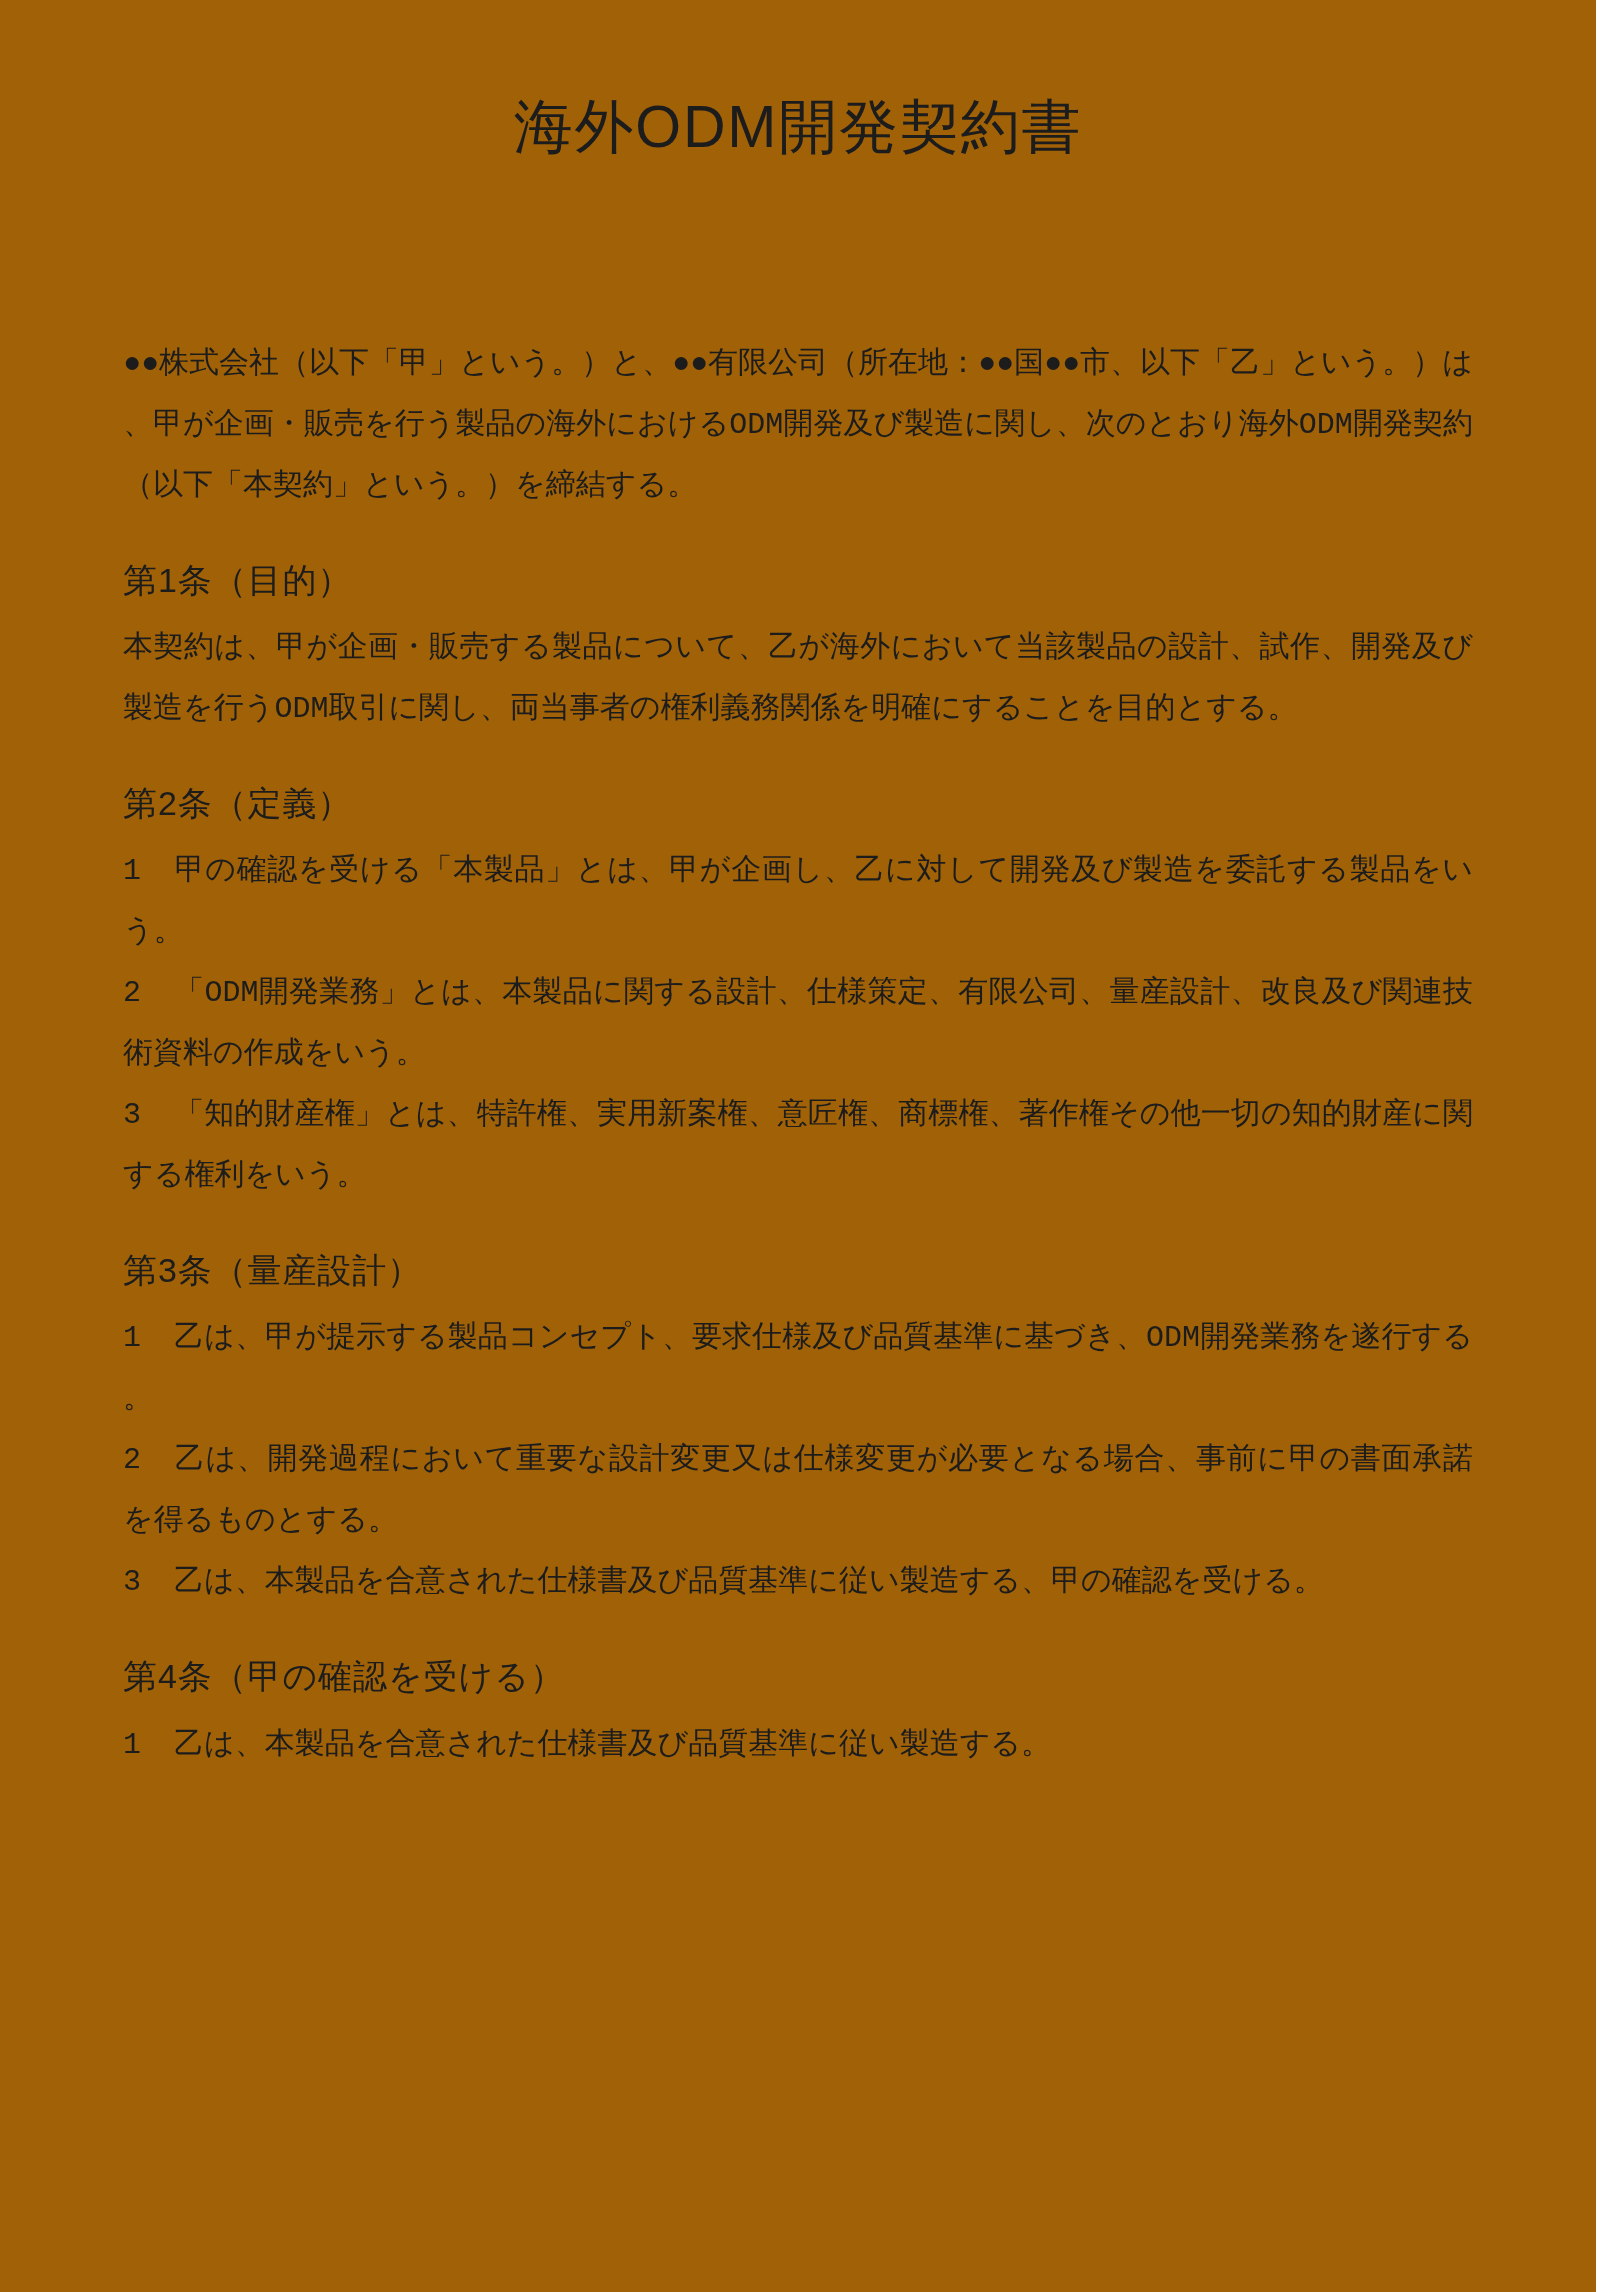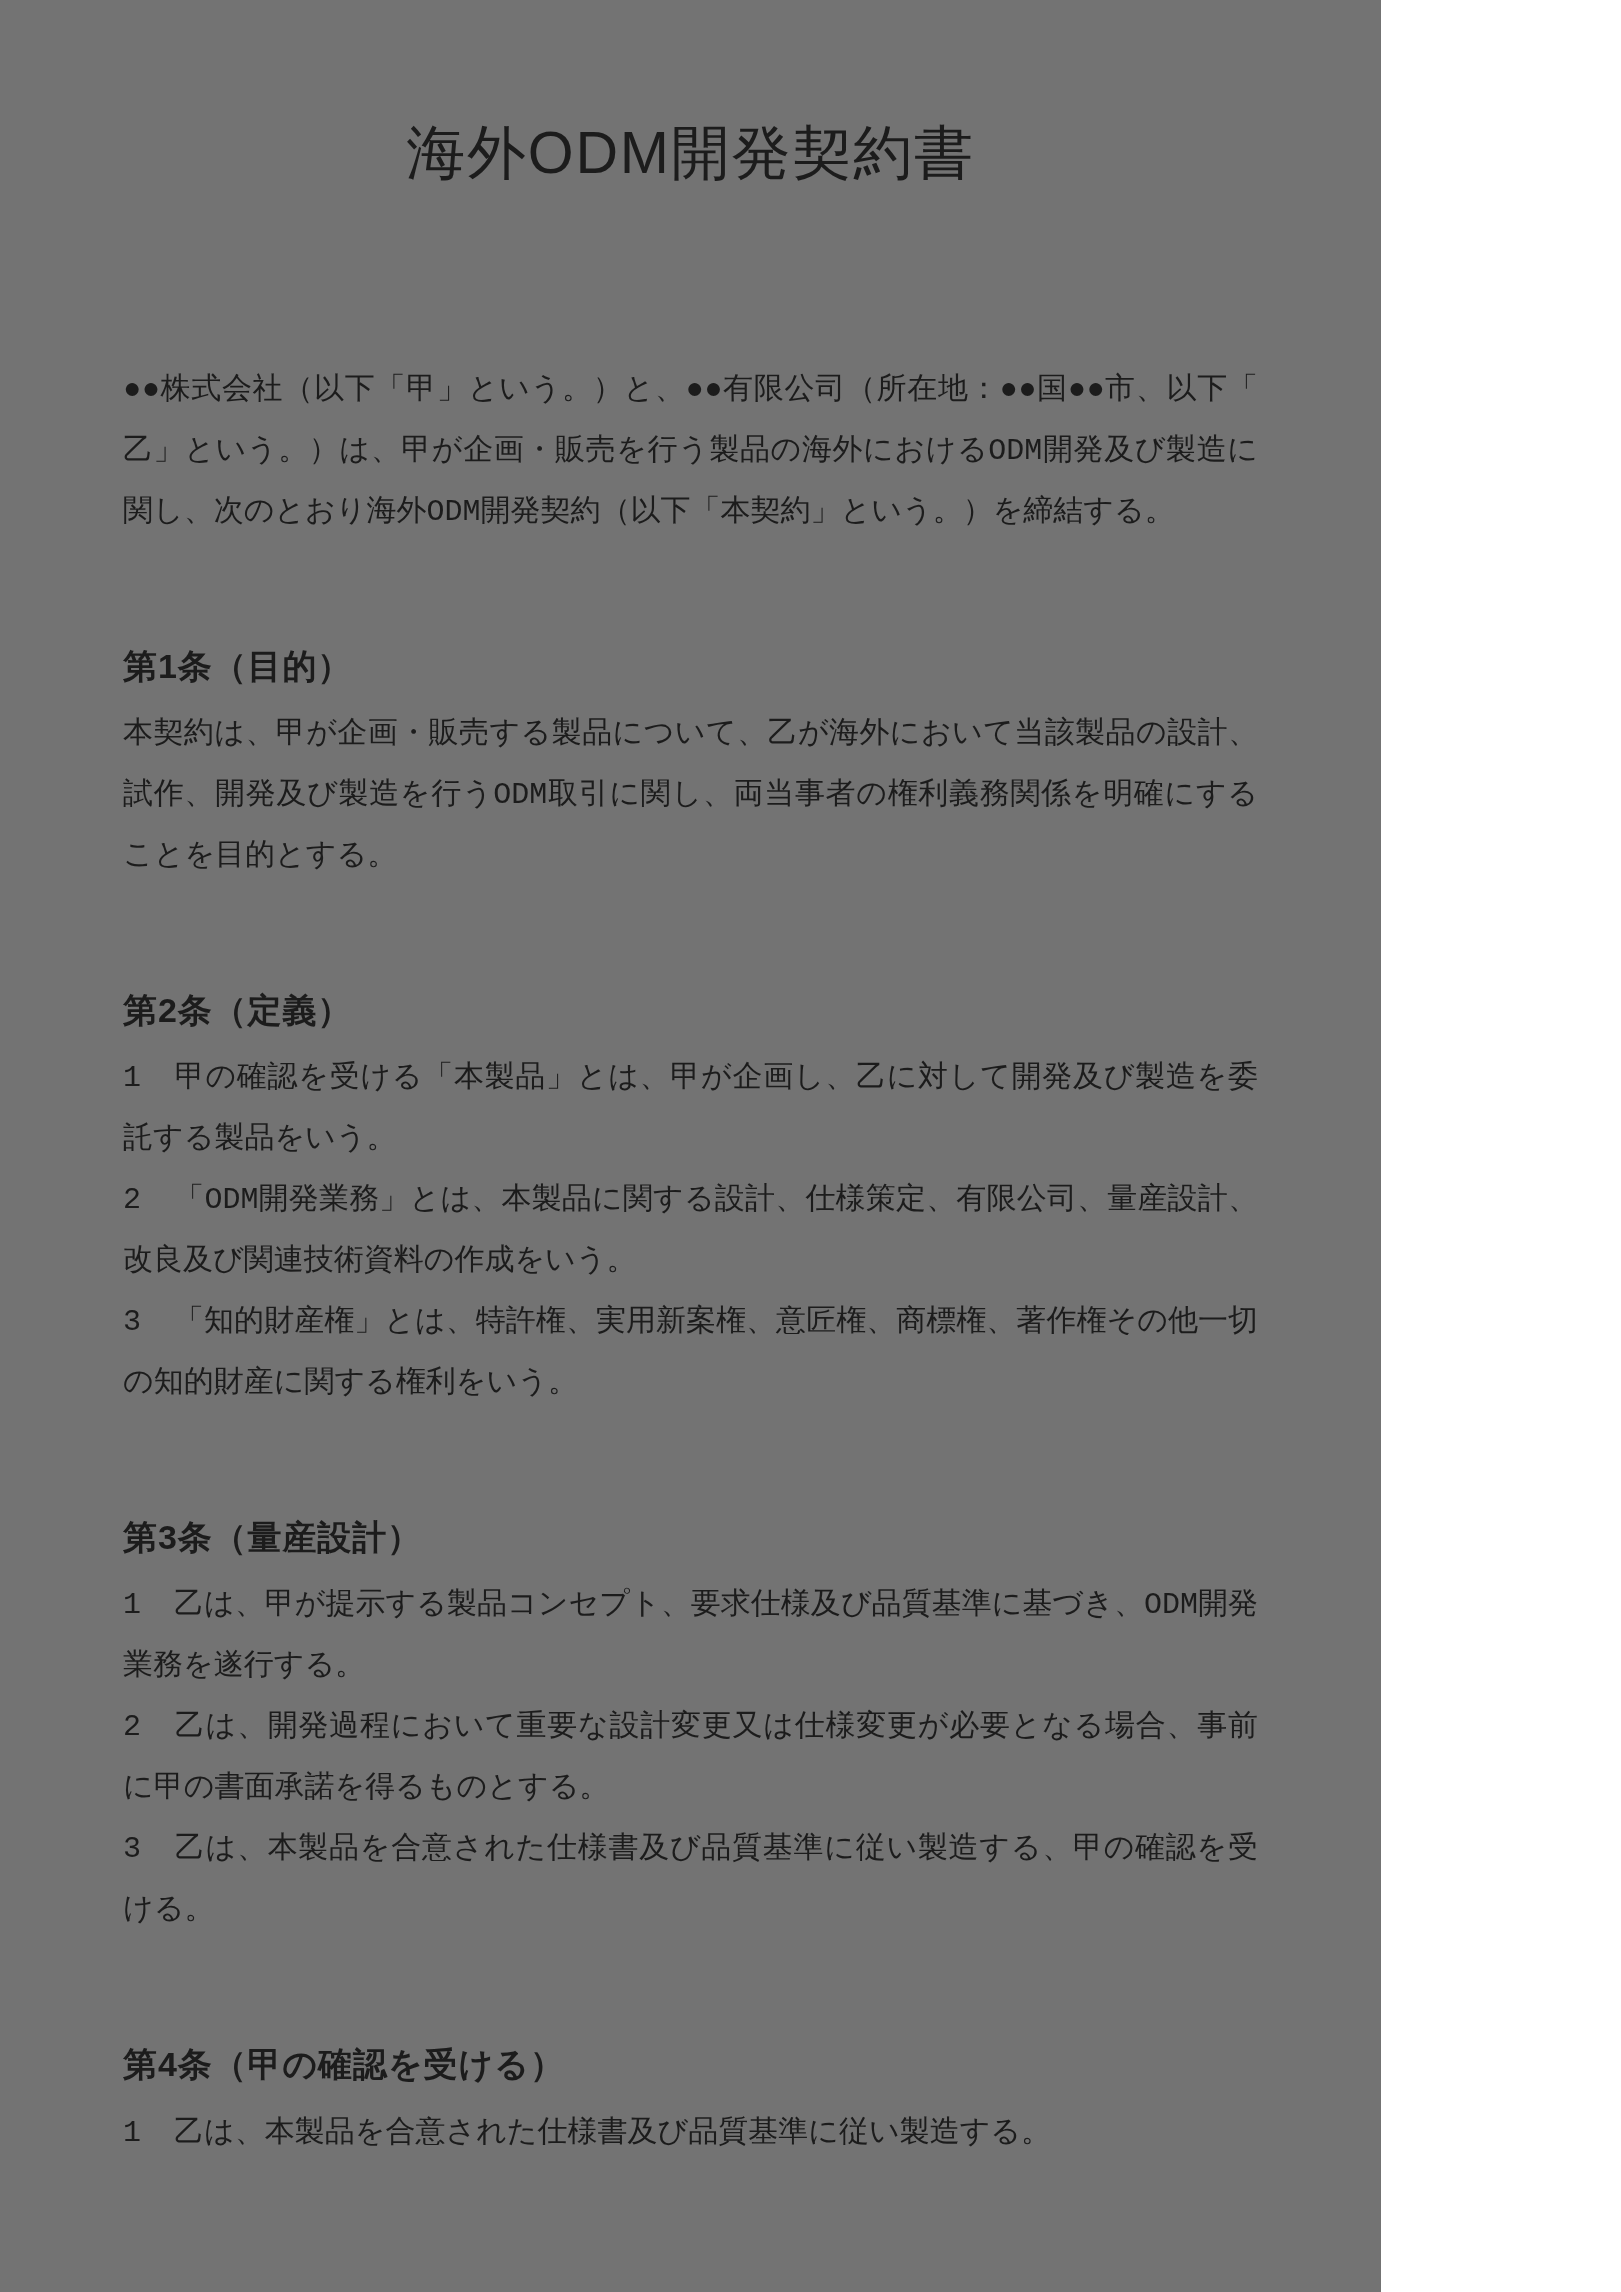--- a/index.html
+++ b/index.html
@@ -10,24 +10,24 @@
 
   body {
     width: 1622px;
     height: 2293px;
     font-family: "Liberation Sans", "DejaVu Sans", sans-serif;
     color: #1c1c1c;
     overflow: hidden;
   }
 
   .page {
-    width: 1381px;
+    width: 1596px;
     height: 2293px;
-    background: #737373;
-    padding: 112px 123px 0 123px;
+    background: #a16207;
+    padding: 86px 123px 0 123px;
   }
 
   .doc-title {
     font-size: 59px;
     font-weight: 400;
     text-align: center;
     letter-spacing: 1.8px;
     line-height: 1.4;
   }
 
@@ -39,24 +39,24 @@
     font-size: 30px;
     font-weight: 400;
     line-height: 61px;
     text-align: justify;
     text-justify: inter-ideograph;
     line-break: anywhere;
     font-family: Liberation Mono, monospace;
   }
 
   .article-heading {
-    margin-top: 100px;
+    margin-top: 40px;
     margin-bottom: 14.3px;
     font-size: 34px;
-    font-weight: 700;
+    font-weight: 400;
     line-height: 47px;
     letter-spacing: 0.9px;
   }
 
   .item .item-num {
     margin-right: 1.1em;
   }
 </style>
 </head>
 <body>

